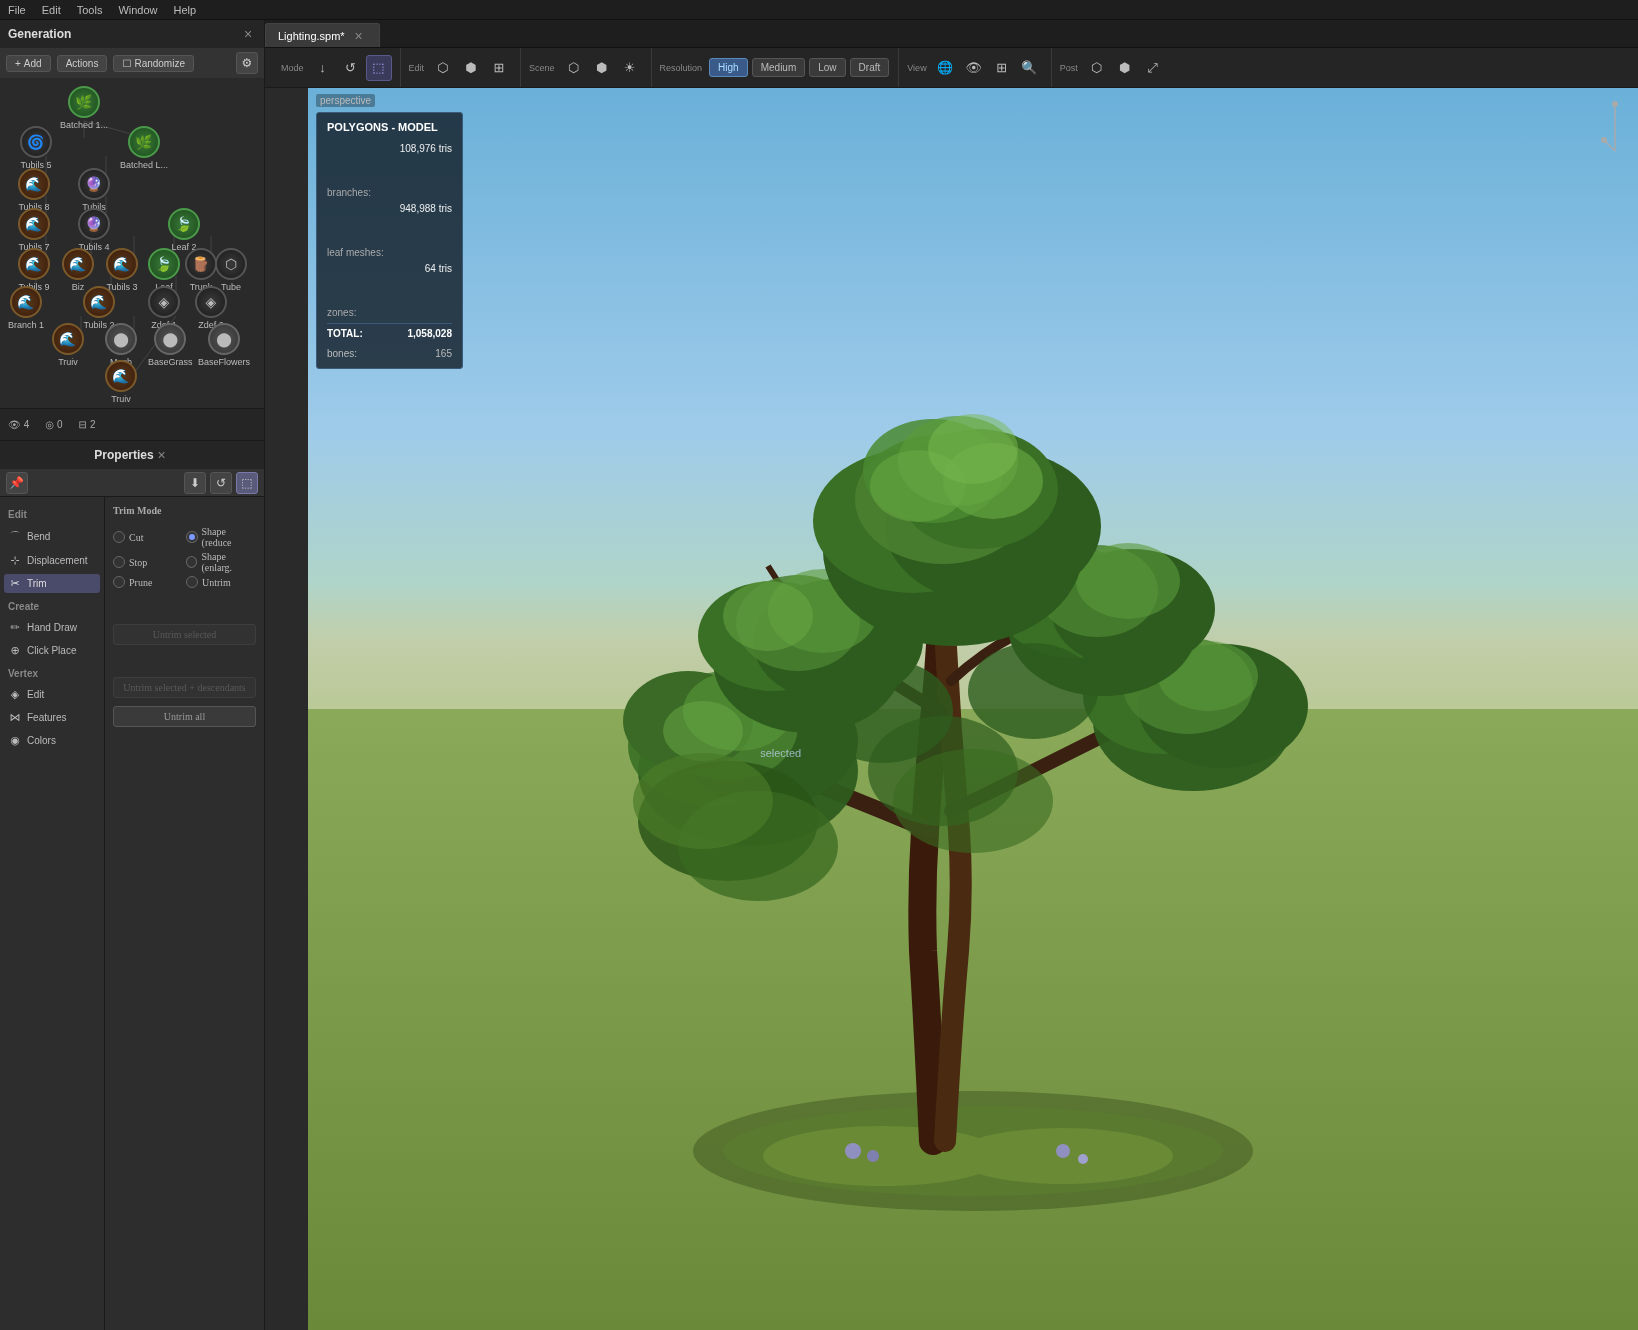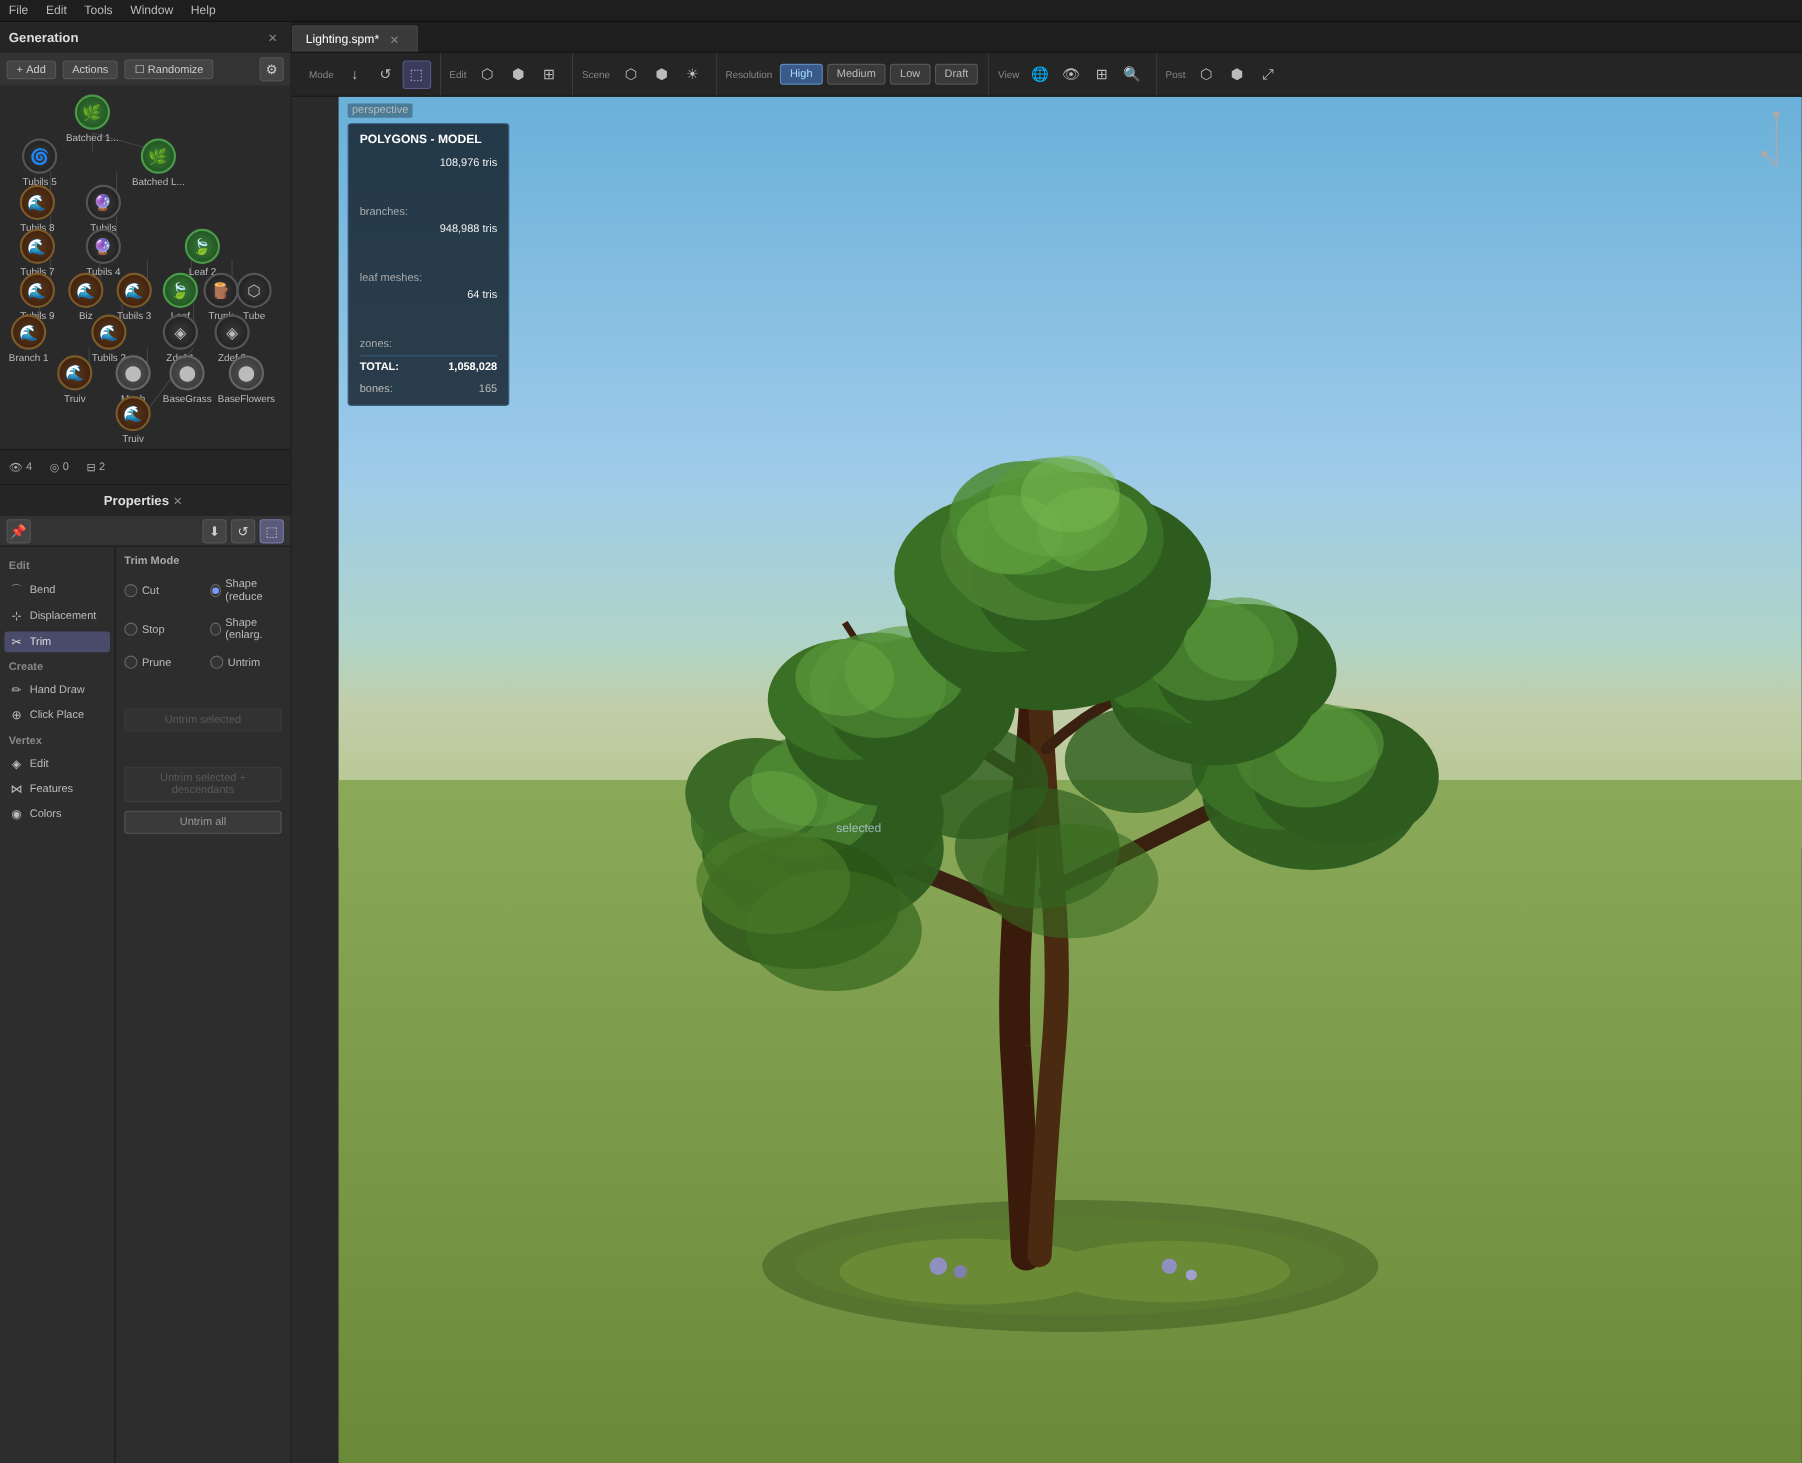--- a/index.html
+++ b/index.html
@@ -254,33 +254,34 @@
       text-align: center;
     }
 
     
     .props-right {
       flex: 1;
       padding: 8px;
       display: flex;
       flex-direction: column;
       gap: 6px;
+      font-family: Liberation Serif, serif;
     }
 
     .trim-mode-header {
       font-size: 10px;
       color: #aaa;
       margin-bottom: 4px;
       font-weight: 600;
     }
 
     .radio-grid {
       display: grid;
       grid-template-columns: 1fr 1fr;
-      gap: 13px;
+      gap: 3px;
       margin-bottom: 6px;
     }
 
     .radio-item {
       display: flex;
       align-items: center;
       gap: 4px;
       font-size: 10px;
       color: #bbb;
       cursor: pointer;

